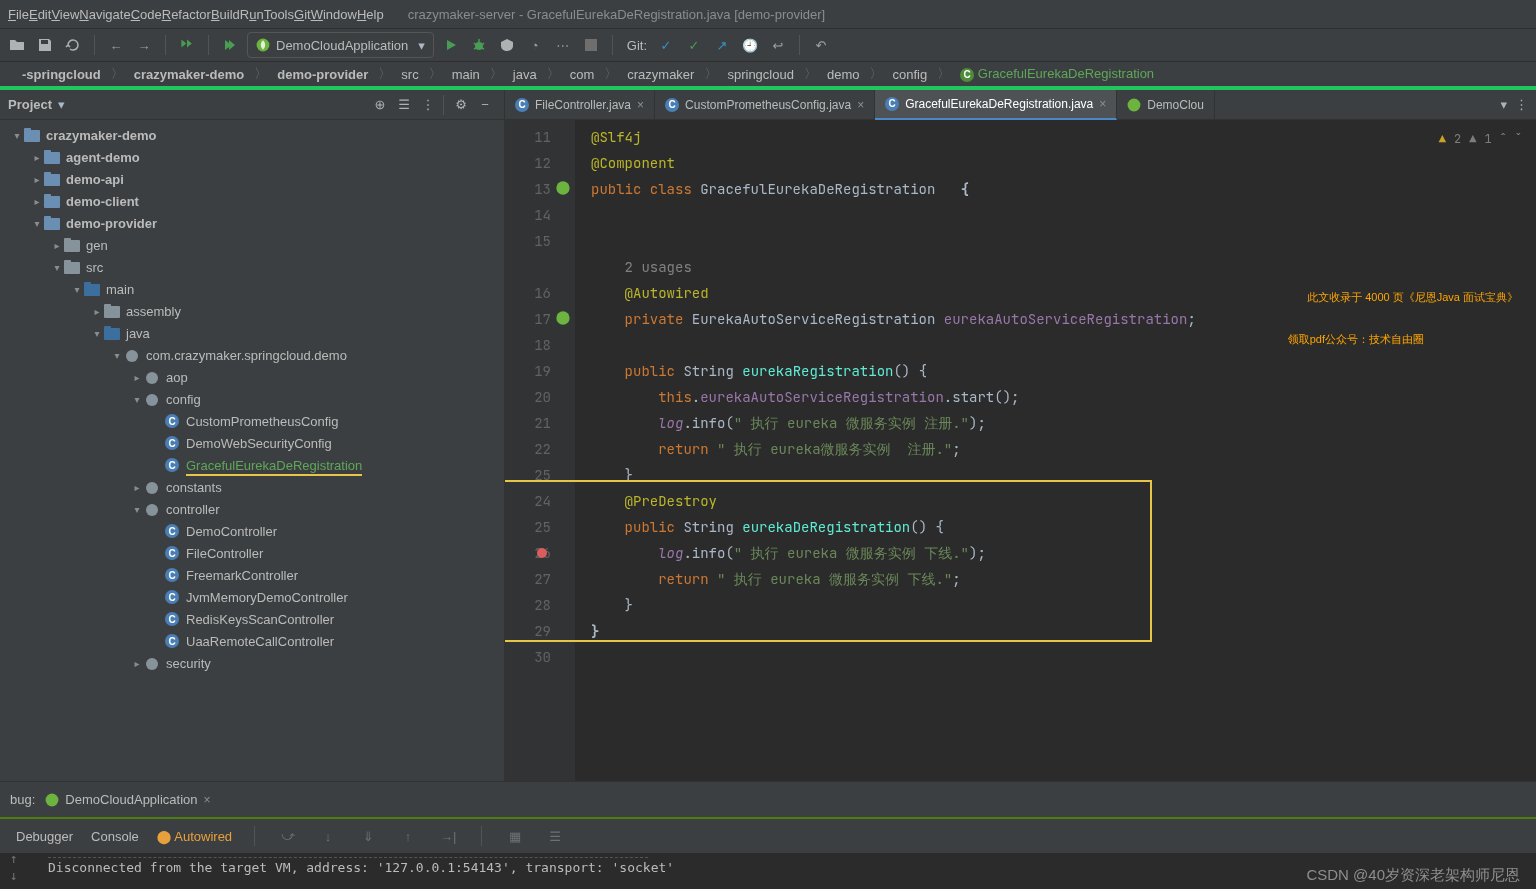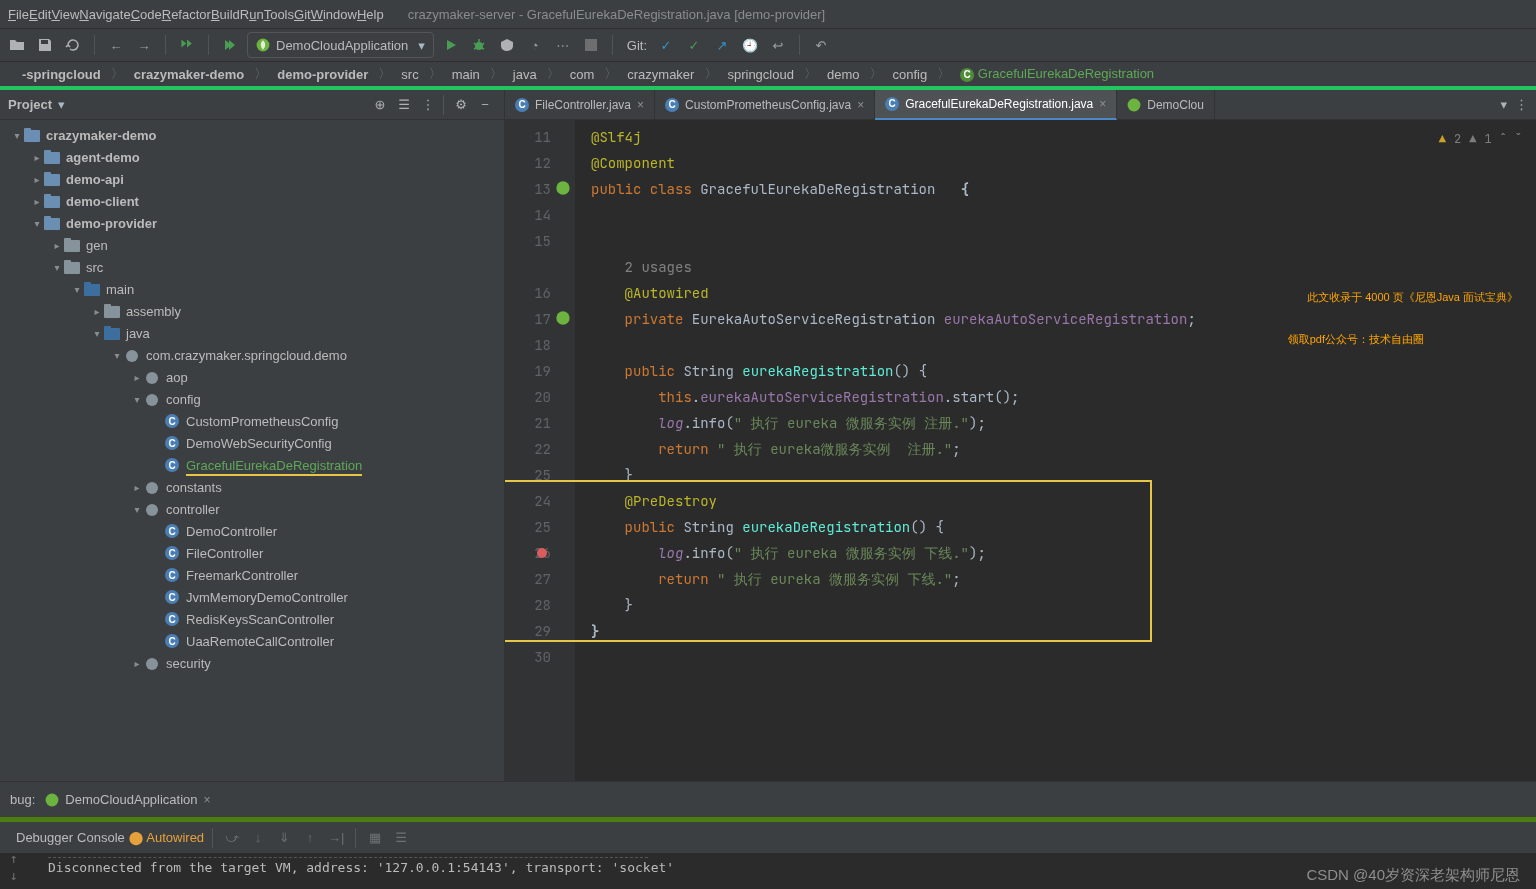--- a/index.html
+++ b/index.html
@@ -75,21 +75,21 @@
 .c-bold { font-weight:bold; }
 .c-method { color:#5eead4; }
 .highlight-box { position:absolute; border: 2px solid #e6c547; pointer-events:none; }
 .orange-note { position:absolute; color: #ffa500; font-size: 11px; font-family: Arial,sans-serif; white-space: nowrap;}
 .warn-badges { position:absolute; top:6px; right:14px; display:flex; gap:8px; align-items:center; color:#7d7d7d; font-size:12px;}
 .warn-tri { color:#c9a227; }
 
 
 .debug-strip { height:36px; display:flex; align-items:center; gap:10px; padding: 0 10px; background:#3c3f41; border-top:1px solid #323232;}
 .debug-tab { display:flex; align-items:center; gap:6px; color:#bbb; }
-.debug-tabstrip { height:36px; display:flex; align-items:center; gap:4px; padding: 0 16px; background:#3c3f41; border-top:5px solid #4d7c0f; }
+.debug-tabstrip { height:36px; display:flex; align-items:center; gap:18px; padding: 0 16px; background:#3c3f41; border-top:2px solid #4d7c0f; }
 .debug-tool { width:22px; height:22px; display:flex;align-items:center;justify-content:center; color:#6e7173;}
 .dt-label.active { color:#e7a13c; }
 
 .console { height:36px; background:#2b2b2b; font-family:"Consolas",monospace; font-size:13px; color:#bbbbbb; padding: 4px 16px 4px 48px; position: relative;}
 .console .left-icons { position:absolute; left:10px; top:-2px; display:flex; flex-direction:column; gap:2px; color:#6e7173;}
 .watermark { position:absolute; right: 16px; bottom: 4px; color:#8e8e8e; font-size: 15px; font-family: Arial,sans-serif;}
 
 svg { display:block; }
 </style>
 </head>

